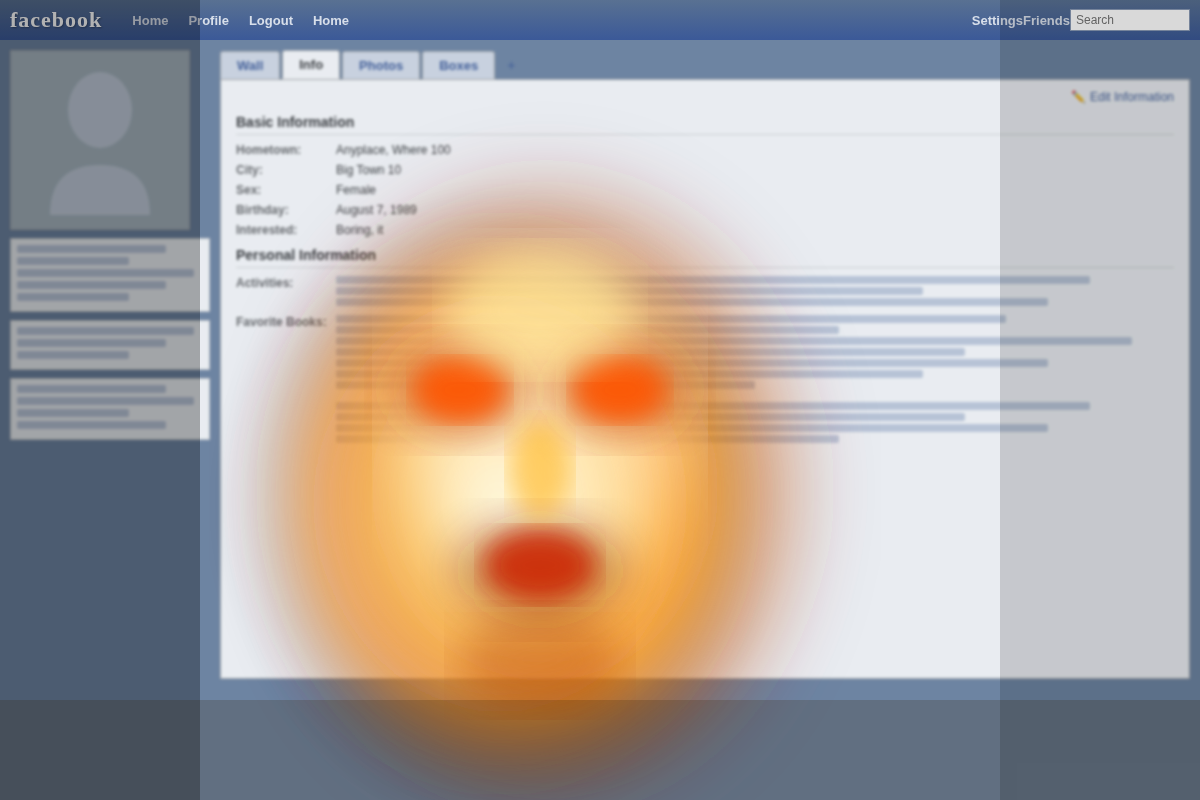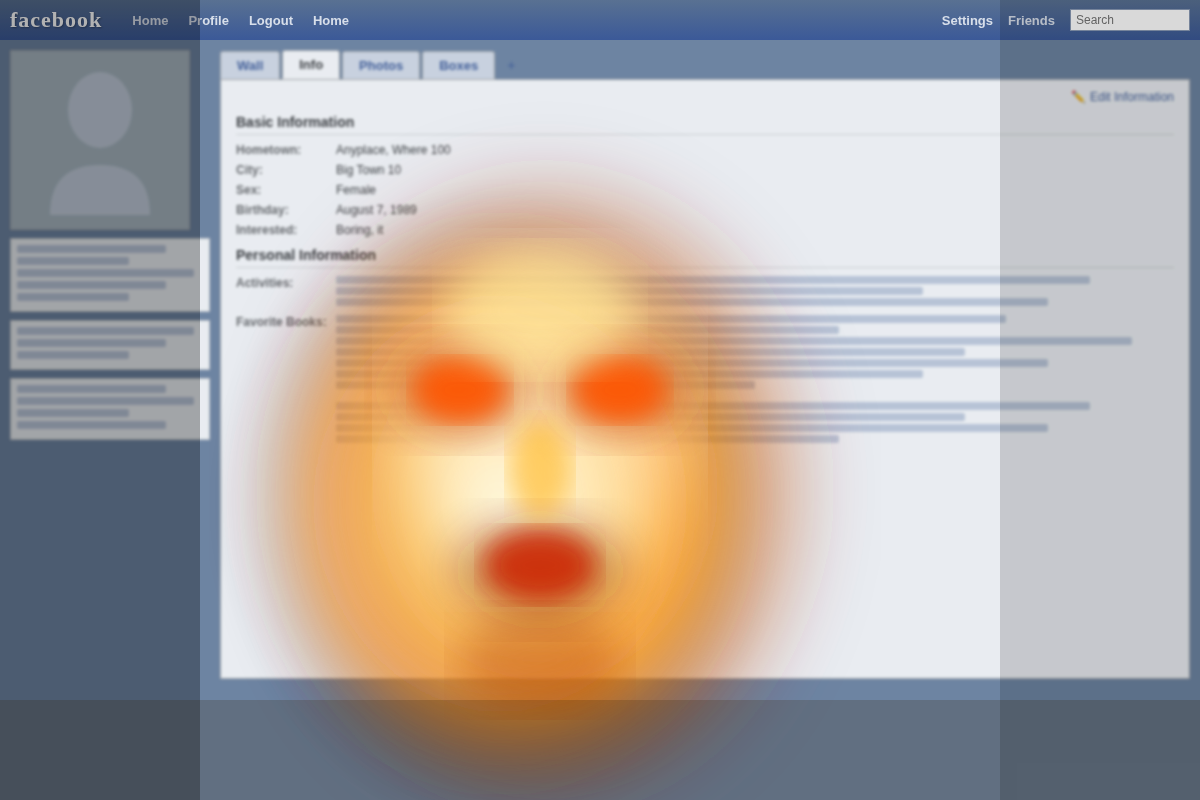--- a/index.html
+++ b/index.html
@@ -44,21 +44,20 @@
     .nav-link {
       color: #d8dfea;
       font-size: 13px;
       text-decoration: none;
       font-weight: bold;
     }
 
     .nav-right {
       display: flex;
       align-items: center;
-      gap: 15px;
     }
 
     .nav-right-link {
       color: #d8dfea;
       font-size: 13px;
       font-weight: bold;
     }
 
     .nav-search {
       background: #fff;

